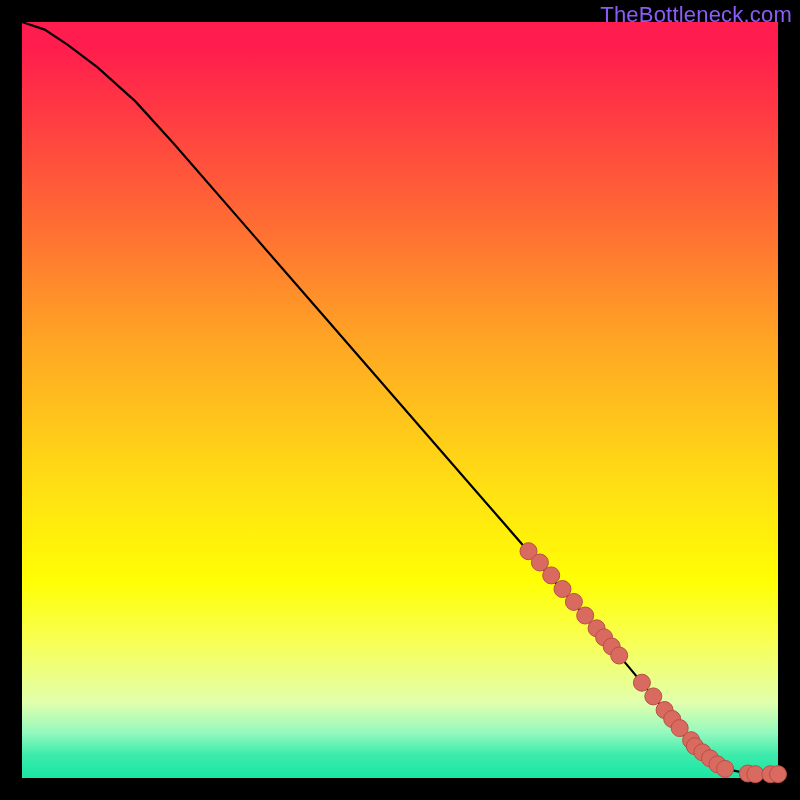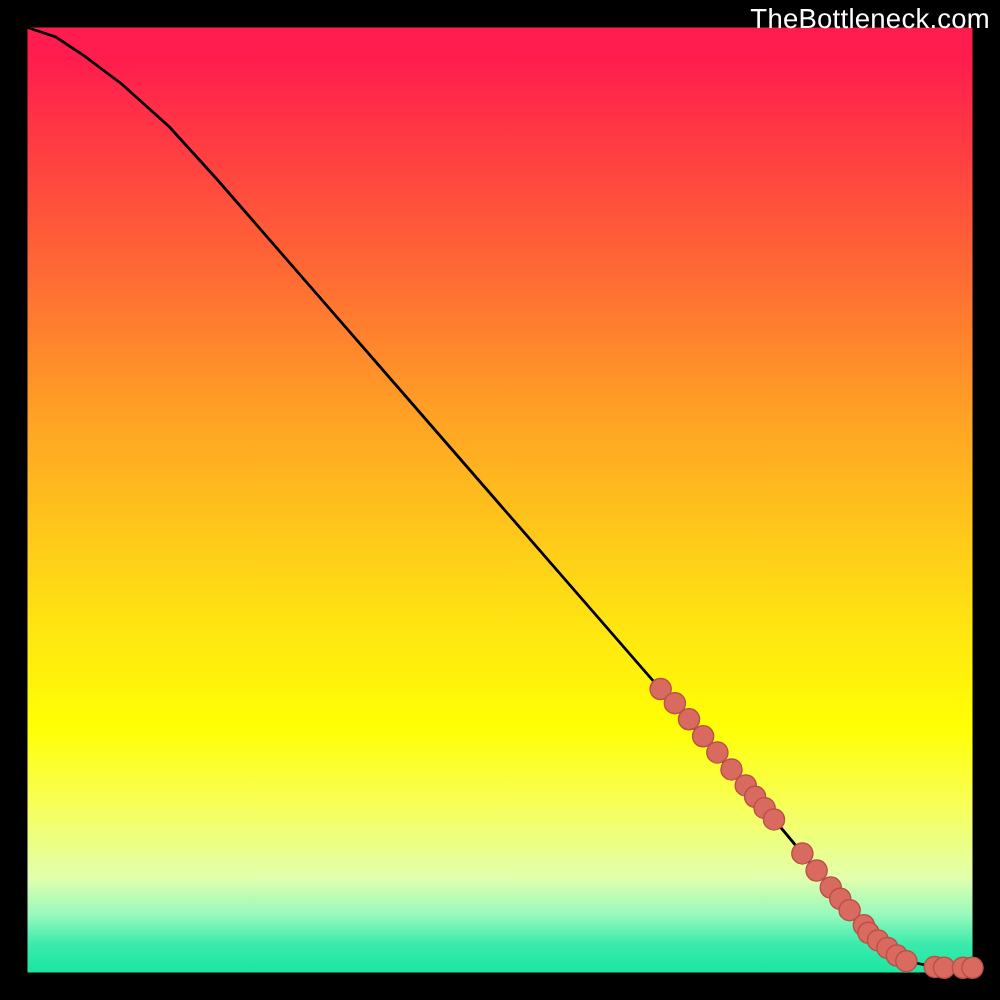--- a/index.html
+++ b/index.html
@@ -38,21 +38,21 @@
       #e2ffad 90%,
       #94f9be 94%,
       #3bebac 97%,
       #1ae6a2 100%
     );
   }
   .watermark {
     position: absolute;
     top: 2px;
     right: 8px;
-    color: #ffffff;
+    color: #8b5cf6;
     font-size: 22px;
     letter-spacing: 0.2px;
     font-weight: 400;
     user-select: none;
   }
   svg.curve {
     position: absolute;
     left: 0;
     top: 0;
     width: 756px;

